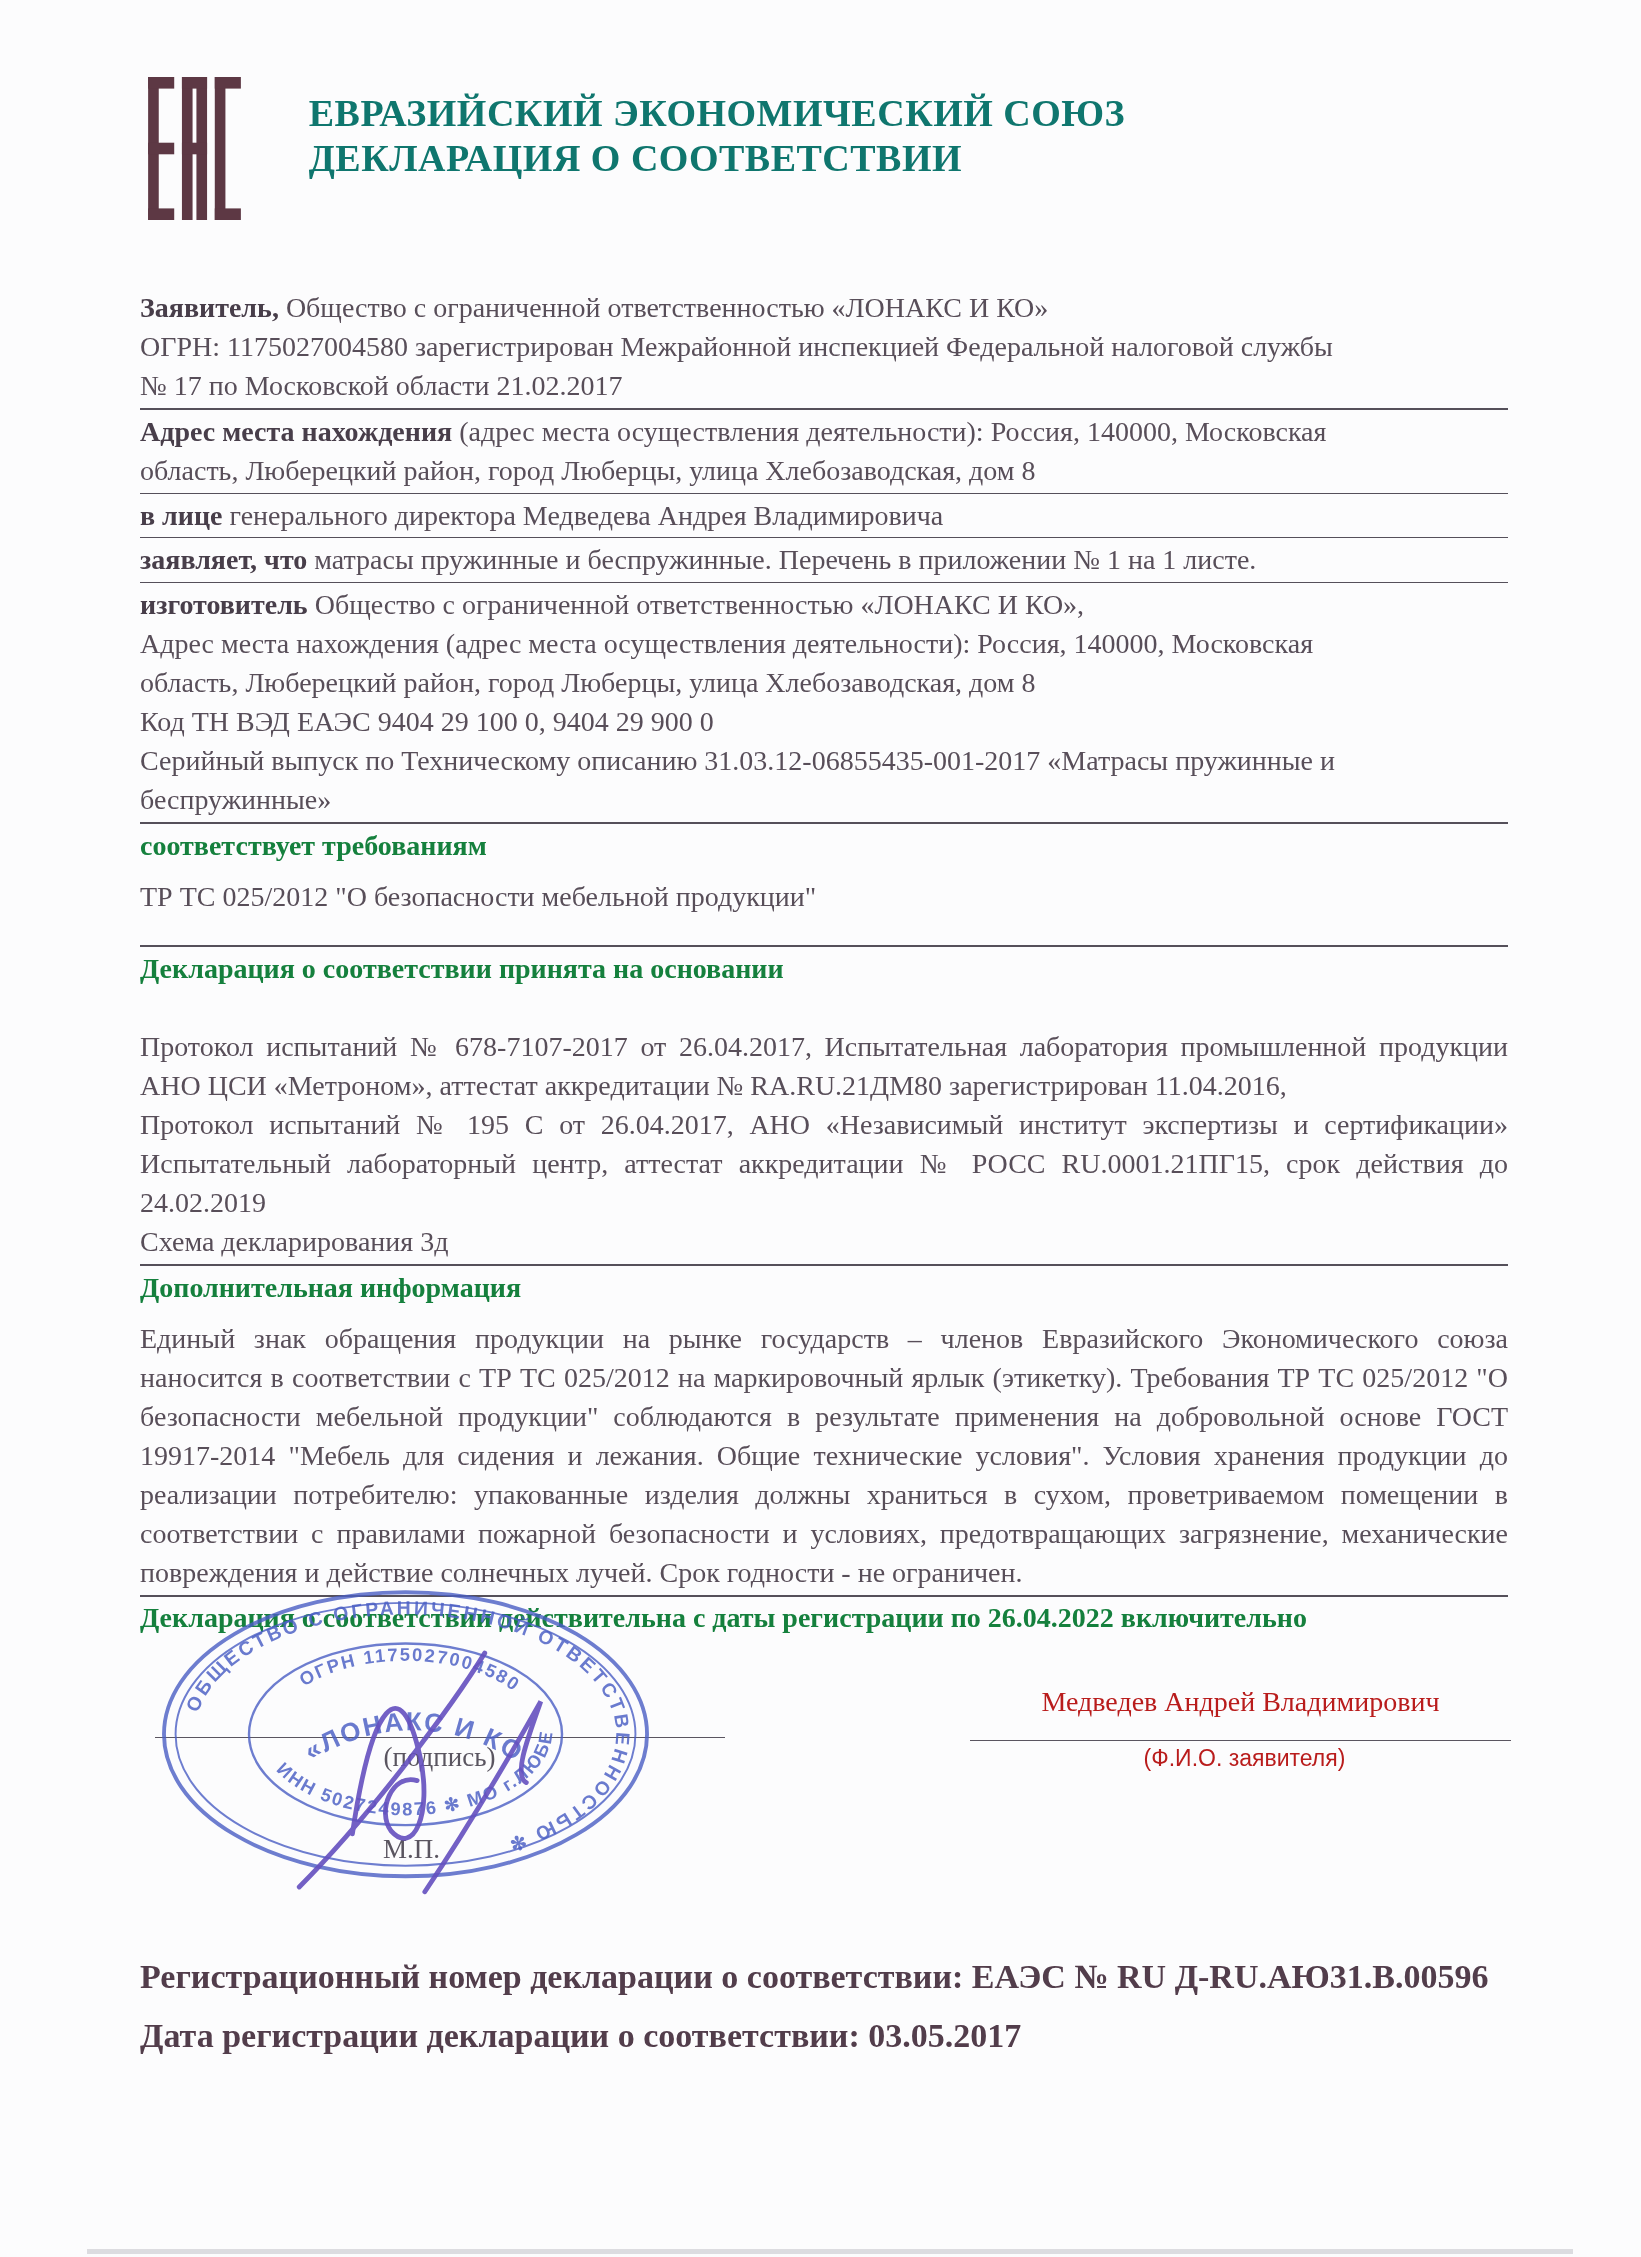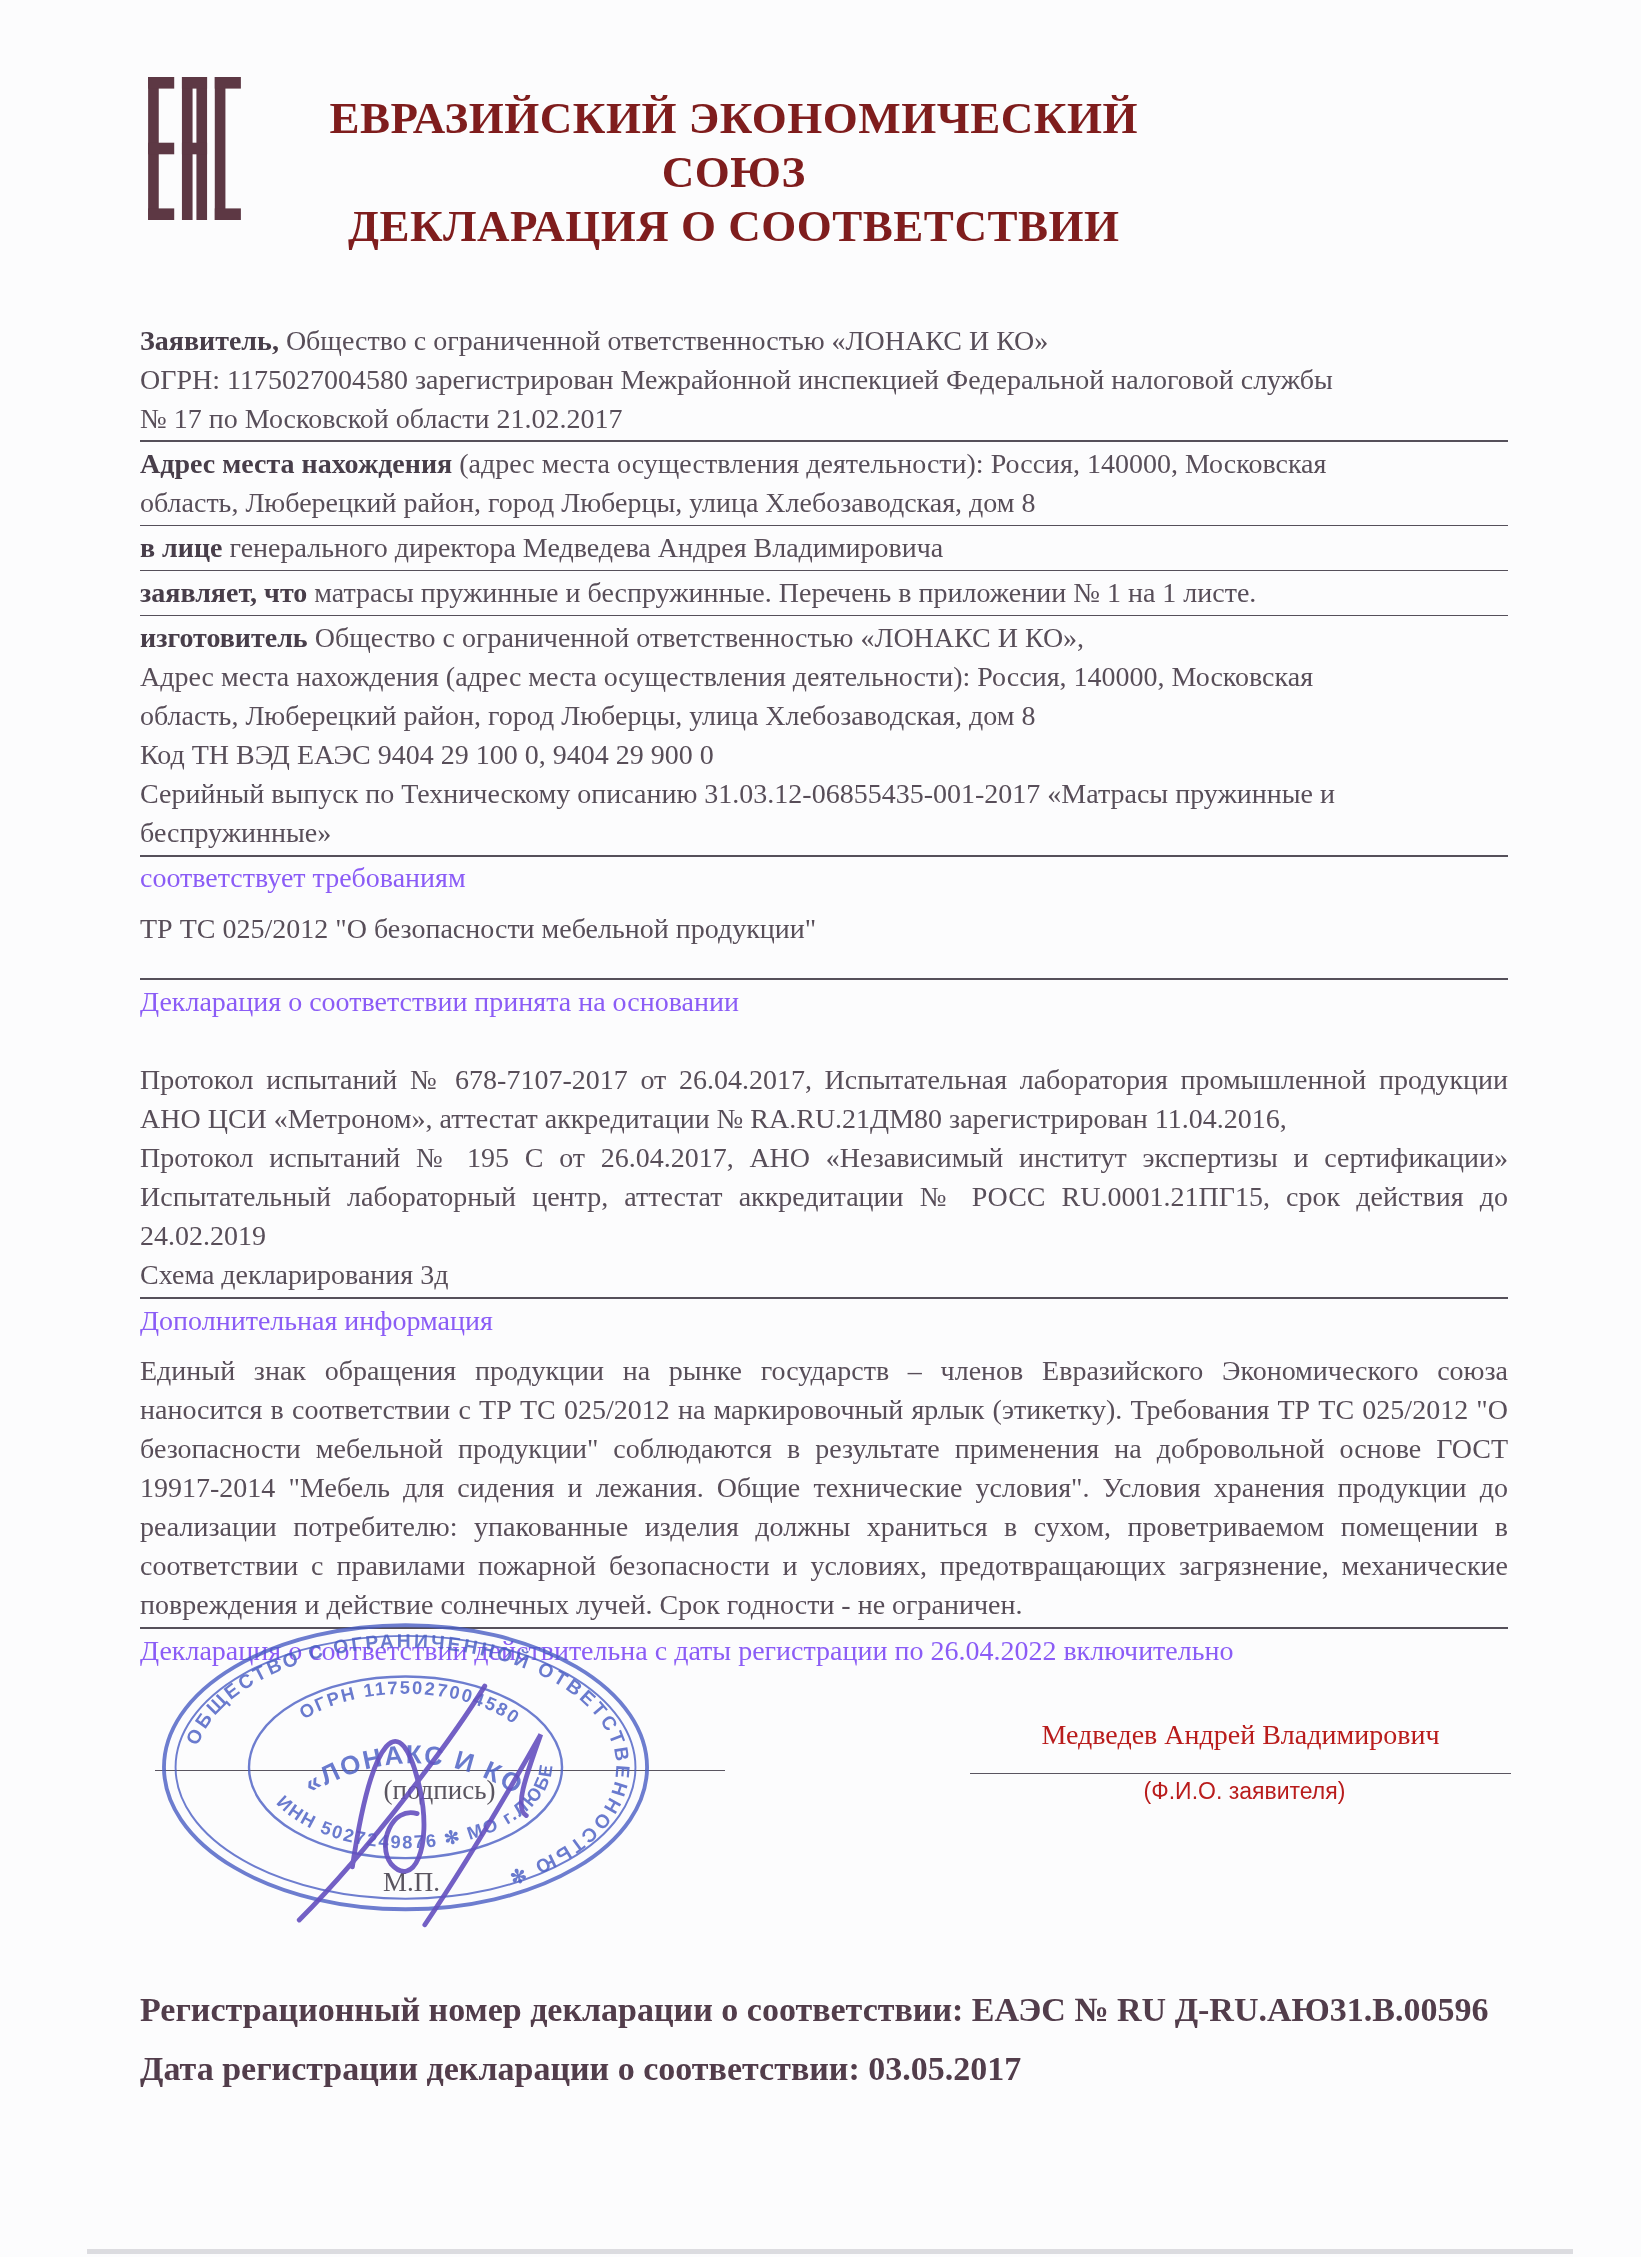--- a/index.html
+++ b/index.html
@@ -9,29 +9,29 @@
     font-family:"Liberation Serif", serif;
     color:#584e59;
     overflow:hidden;
     position:relative;
   }
   .page { padding:77px 133px 0 140px; position:relative; }
   
   .hdr { display:flex; align-items:flex-start; }
   .eac-logo { width:93px; height:143px; margin-left:7.7px; flex:none; }
   .titles {
-    margin-left:68px; width:850px; text-align:center; padding-top:13.5px;
-    color:#7f1d1d; font-weight:bold; font-size:45px; line-height:1.2;
+    margin-left:68px; width:850px; text-align:left; padding-top:13.5px;
+    color:#0f766e; font-weight:bold; font-size:38px; line-height:1.2;
     letter-spacing:0.5px;
   }
   
   .sec { font-size:28px; line-height:39px; }
   .sec-applicant { margin-top:68px; }
   .lbl { font-weight:bold; color:#483e4a; }
-  .bold-line { font-weight:normal; color:#8b5cf6; }
+  .bold-line { font-weight:bold; color:#15803d; }
   .rule { border-top:2.9px solid #55505a; margin:2.9px 0 1.9px 0; height:0; }
   .rule.thin { border-top-width:1.9px; }
   .just { text-align:justify; }
   .gap12 { height:11.6px; }
   .gap28 { height:27px; }
   .gap40 { height:39px; }
   
   .sig-area { position:relative; height:263px; margin-top:7.7px; }
   .sig-line {
     position:absolute; left:14.5px; top:92px; width:570px;

